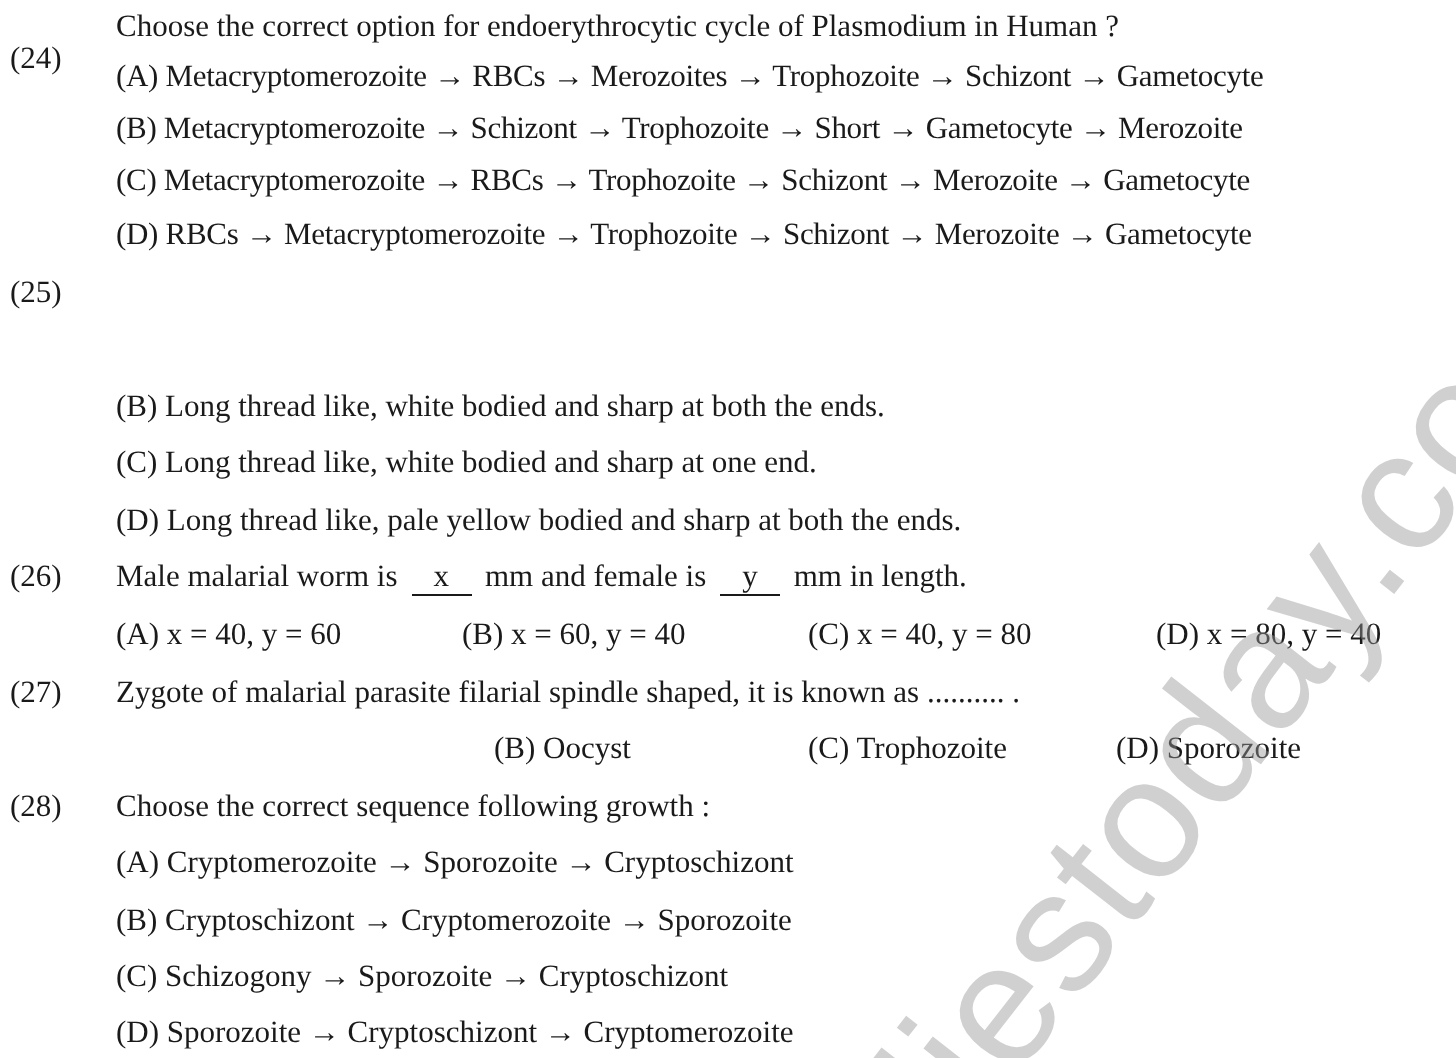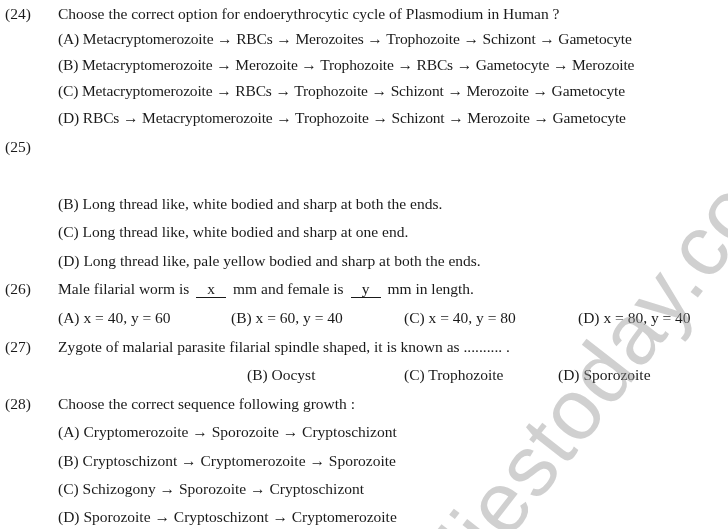--- a/index.html
+++ b/index.html
@@ -65,35 +65,35 @@
       white-space: nowrap;
       pointer-events: none;
       letter-spacing: 1px;
     }
   </style>
 </head>
 <body>
 
 <div class="page">
 
-  <div class="qnum" style="top:4px;">(24)</div>
+  <div class="qnum" style="top:20px;">(24)</div>
   <div class="line" style="top:4px; left:58px;">Choose the correct option for endoerythrocytic cycle of Plasmodium in Human ?</div>
   <div class="line" style="top:29px; left:58px; letter-spacing:-0.15px;">(A) Metacryptomerozoite → RBCs → Merozoites → Trophozoite → Schizont → Gametocyte</div>
-  <div class="line" style="top:55px; left:58px; letter-spacing:-0.15px;">(B) Metacryptomerozoite → Merozoite → Trophozoite → RBCs → Gametocyte → Merozoite</div>
+  <div class="line" style="top:55px; left:58px; letter-spacing:-0.15px;">(B) Metacryptomerozoite → Schizont → Trophozoite → Short → Gametocyte → Merozoite</div>
   <div class="line" style="top:81px; left:58px; letter-spacing:-0.15px;">(C) Metacryptomerozoite → RBCs → Trophozoite → Schizont → Merozoite → Gametocyte</div>
   <div class="line" style="top:108px; left:58px; letter-spacing:-0.15px;">(D) RBCs → Metacryptomerozoite → Trophozoite → Schizont → Merozoite → Gametocyte</div>
 
   <div class="qnum" style="top:137px;">(25)</div>
   <div class="line" style="top:194px; left:58px;">(B) Long thread like, white bodied and sharp at both the ends.</div>
   <div class="line" style="top:222px; left:58px;">(C) Long thread like, white bodied and sharp at one end.</div>
   <div class="line" style="top:251px; left:58px;">(D) Long thread like, pale yellow bodied and sharp at both the ends.</div>
 
   <div class="qnum" style="top:279px;">(26)</div>
   <div class="line" style="top:279px; left:58px;">
-    <span>Male filarial worm is</span>
+    <span>Male malarial worm is</span>
     <span class="blank" style="width:30px; margin:0 3px;">x</span>
     <span>mm and female is</span>
     <span class="blank" style="width:30px; margin:0 3px;">y</span>
     <span>mm in length.</span>
   </div>
   <div class="opt-row" style="top:308px;">
     <span class="opt-cell" style="left:0px;">(A) x = 40, y = 60</span>
     <span class="opt-cell" style="left:173px;">(B) x = 60, y = 40</span>
     <span class="opt-cell" style="left:346px;">(C) x = 40, y = 80</span>
     <span class="opt-cell" style="left:520px;">(D) x = 80, y = 40</span>

